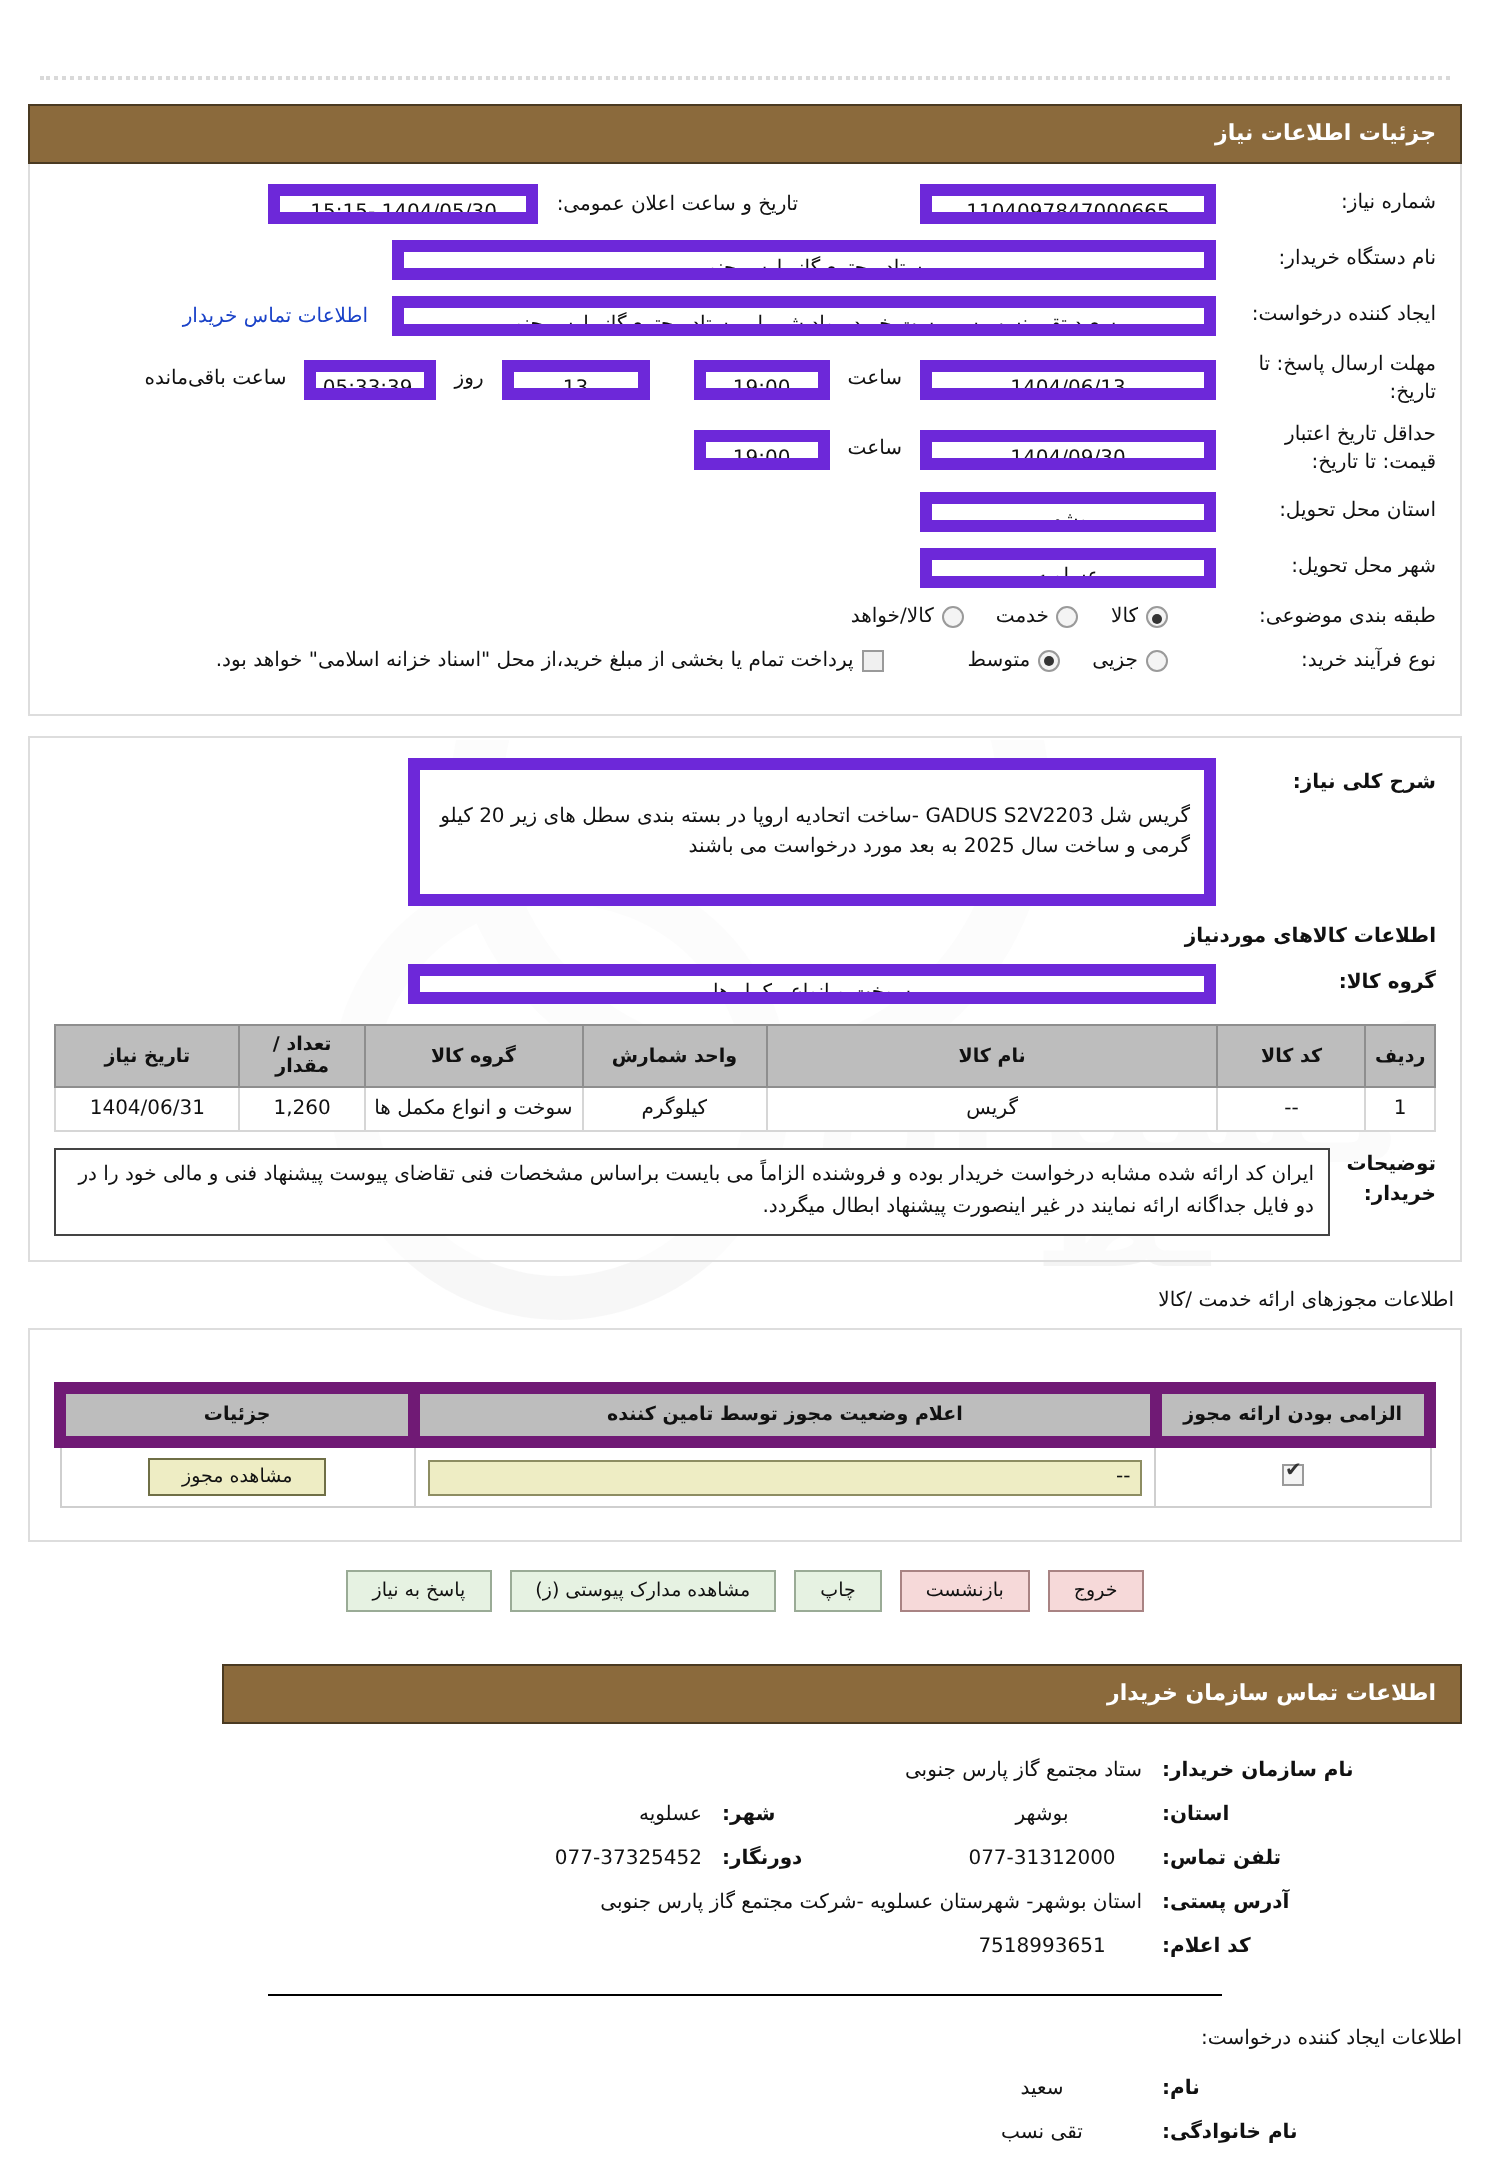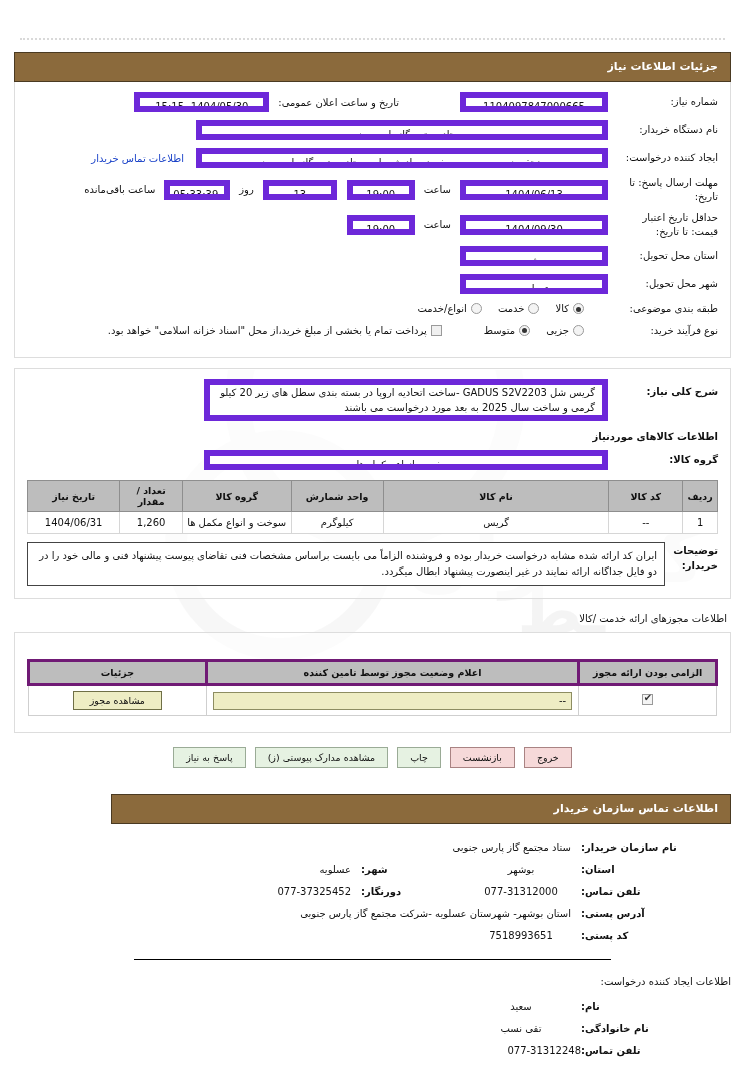--- a/index.html
+++ b/index.html
@@ -102,21 +102,21 @@
     height: 20px;
     line-height: 18px;
     padding: 0 6px;
     text-align: center;
     font-size: 10px;
     color: #111;
     overflow: hidden; white-space: nowrap;
   }
   .box.multiline {
     height: auto; min-height: 36px;
-    line-height: 1.5; padding: 0 7px;
+    line-height: 1.5; padding: 16px 7px;
     white-space: normal; text-align: right;
   }
   .inline-lbl { font-size: 10px; padding: 0 3px; white-space: nowrap; }
   .link {
     color: #1a42c8; font-size: 10px;
     text-decoration: none; white-space: nowrap;
     cursor: pointer;
   }
 
   
@@ -172,21 +172,21 @@
   .notes-box {
     flex: 1; border: 1px solid #444; background: #fff;
     padding: 5px 7px; font-size: 10px; line-height: 1.6; text-align: right;
   }
 
   .section-note { font-size: 10px; text-align: right; margin: 14px 4px 8px 0; }
 
   
   table.permits { width: 100%; border-collapse: collapse; font-size: 10px; }
   table.permits th {
-    background: #bdbdbd; border: 3px solid #701a75;
+    background: #bdbdbd; border: 6px solid #701a75;
     padding: 5px 3px; font-weight: bold; font-size: 9.5px; text-align: center;
   }
   table.permits td {
     border: 1px solid #cfcfcf; background: #fff;
     padding: 5px 6px; text-align: center;
   }
   .yellow-field {
     background: #eeedc4; border: 1px solid #8d8d62;
     height: 18px; width: 100%;
     line-height: 16px; font-size: 10px; padding: 0 5px;
@@ -255,21 +255,21 @@
       <div class="lbl">ایجاد کننده درخواست:</div>
       <div class="box" style="width:412px">سعید تقی نسب سرپرست خرید مواد شیمیایی ستاد مجتمع گاز پارس جنوبی</div>
       <a class="link" style="margin-right:6px">اطلاعات تماس خریدار</a>
     </div>
 
     <div class="frow">
       <div class="lbl">مهلت ارسال پاسخ: تا تاریخ:</div>
       <div class="box" style="width:148px;text-align:center">1404/06/13</div>
       <div class="inline-lbl">ساعت</div>
       <div class="box" style="width:68px">19:00</div>
-      <div class="box" style="width:74px;margin-right:4px;text-align:center">13</div>
+      <div class="box" style="width:74px;margin-right:16px;text-align:center">13</div>
       <div class="inline-lbl">روز</div>
       <div class="box" style="width:66px">05:33:39</div>
       <div class="inline-lbl">ساعت باقی‌مانده</div>
     </div>
 
     <div class="frow">
       <div class="lbl">حداقل تاریخ اعتبار قیمت: تا تاریخ:</div>
       <div class="box" style="width:148px;text-align:center">1404/09/30</div>
       <div class="inline-lbl">ساعت</div>
       <div class="box" style="width:68px">19:00</div>
@@ -290,21 +290,21 @@
       <div class="radio-line" style="margin-right:24px">
         <span class="rd on"></span>
         <span class="rtxt">کالا</span>
       </div>
       <div class="radio-line">
         <span class="rd"></span>
         <span class="rtxt">خدمت</span>
       </div>
       <div class="radio-line">
         <span class="rd"></span>
-        <span class="rtxt">انواع/خدمت</span>
+        <span class="rtxt">کالا/خواهد</span>
       </div>
     </div>
 
     <div class="frow">
       <div class="lbl">نوع فرآیند خرید:</div>
       <div class="radio-line" style="margin-right:24px">
         <span class="rd"></span>
         <span class="rtxt">جزیی</span>
       </div>
       <div class="radio-line">
@@ -420,21 +420,21 @@
       <div class="clbl" style="width:110px;text-align:left;padding-left:10px">دورنگار:</div>
       <div class="cval">077-37325452</div>
     </div>
 
     <div class="crow">
       <div class="clbl" style="width:150px">آدرس پستی:</div>
       <div class="cval" style="margin-right:10px">استان بوشهر- شهرستان عسلویه -شرکت مجتمع گاز پارس جنوبی</div>
     </div>
 
     <div class="crow">
-      <div class="clbl" style="width:150px">کد پستی:</div>
+      <div class="clbl" style="width:150px">کد اعلام:</div>
       <div class="cval" style="width:120px;text-align:center">7518993651</div>
     </div>
 
   </div>
 
   <div class="hr"></div>
 
   <div>
     <div class="plain-hdr" style="padding-right:0">اطلاعات ایجاد کننده درخواست:</div>
 

